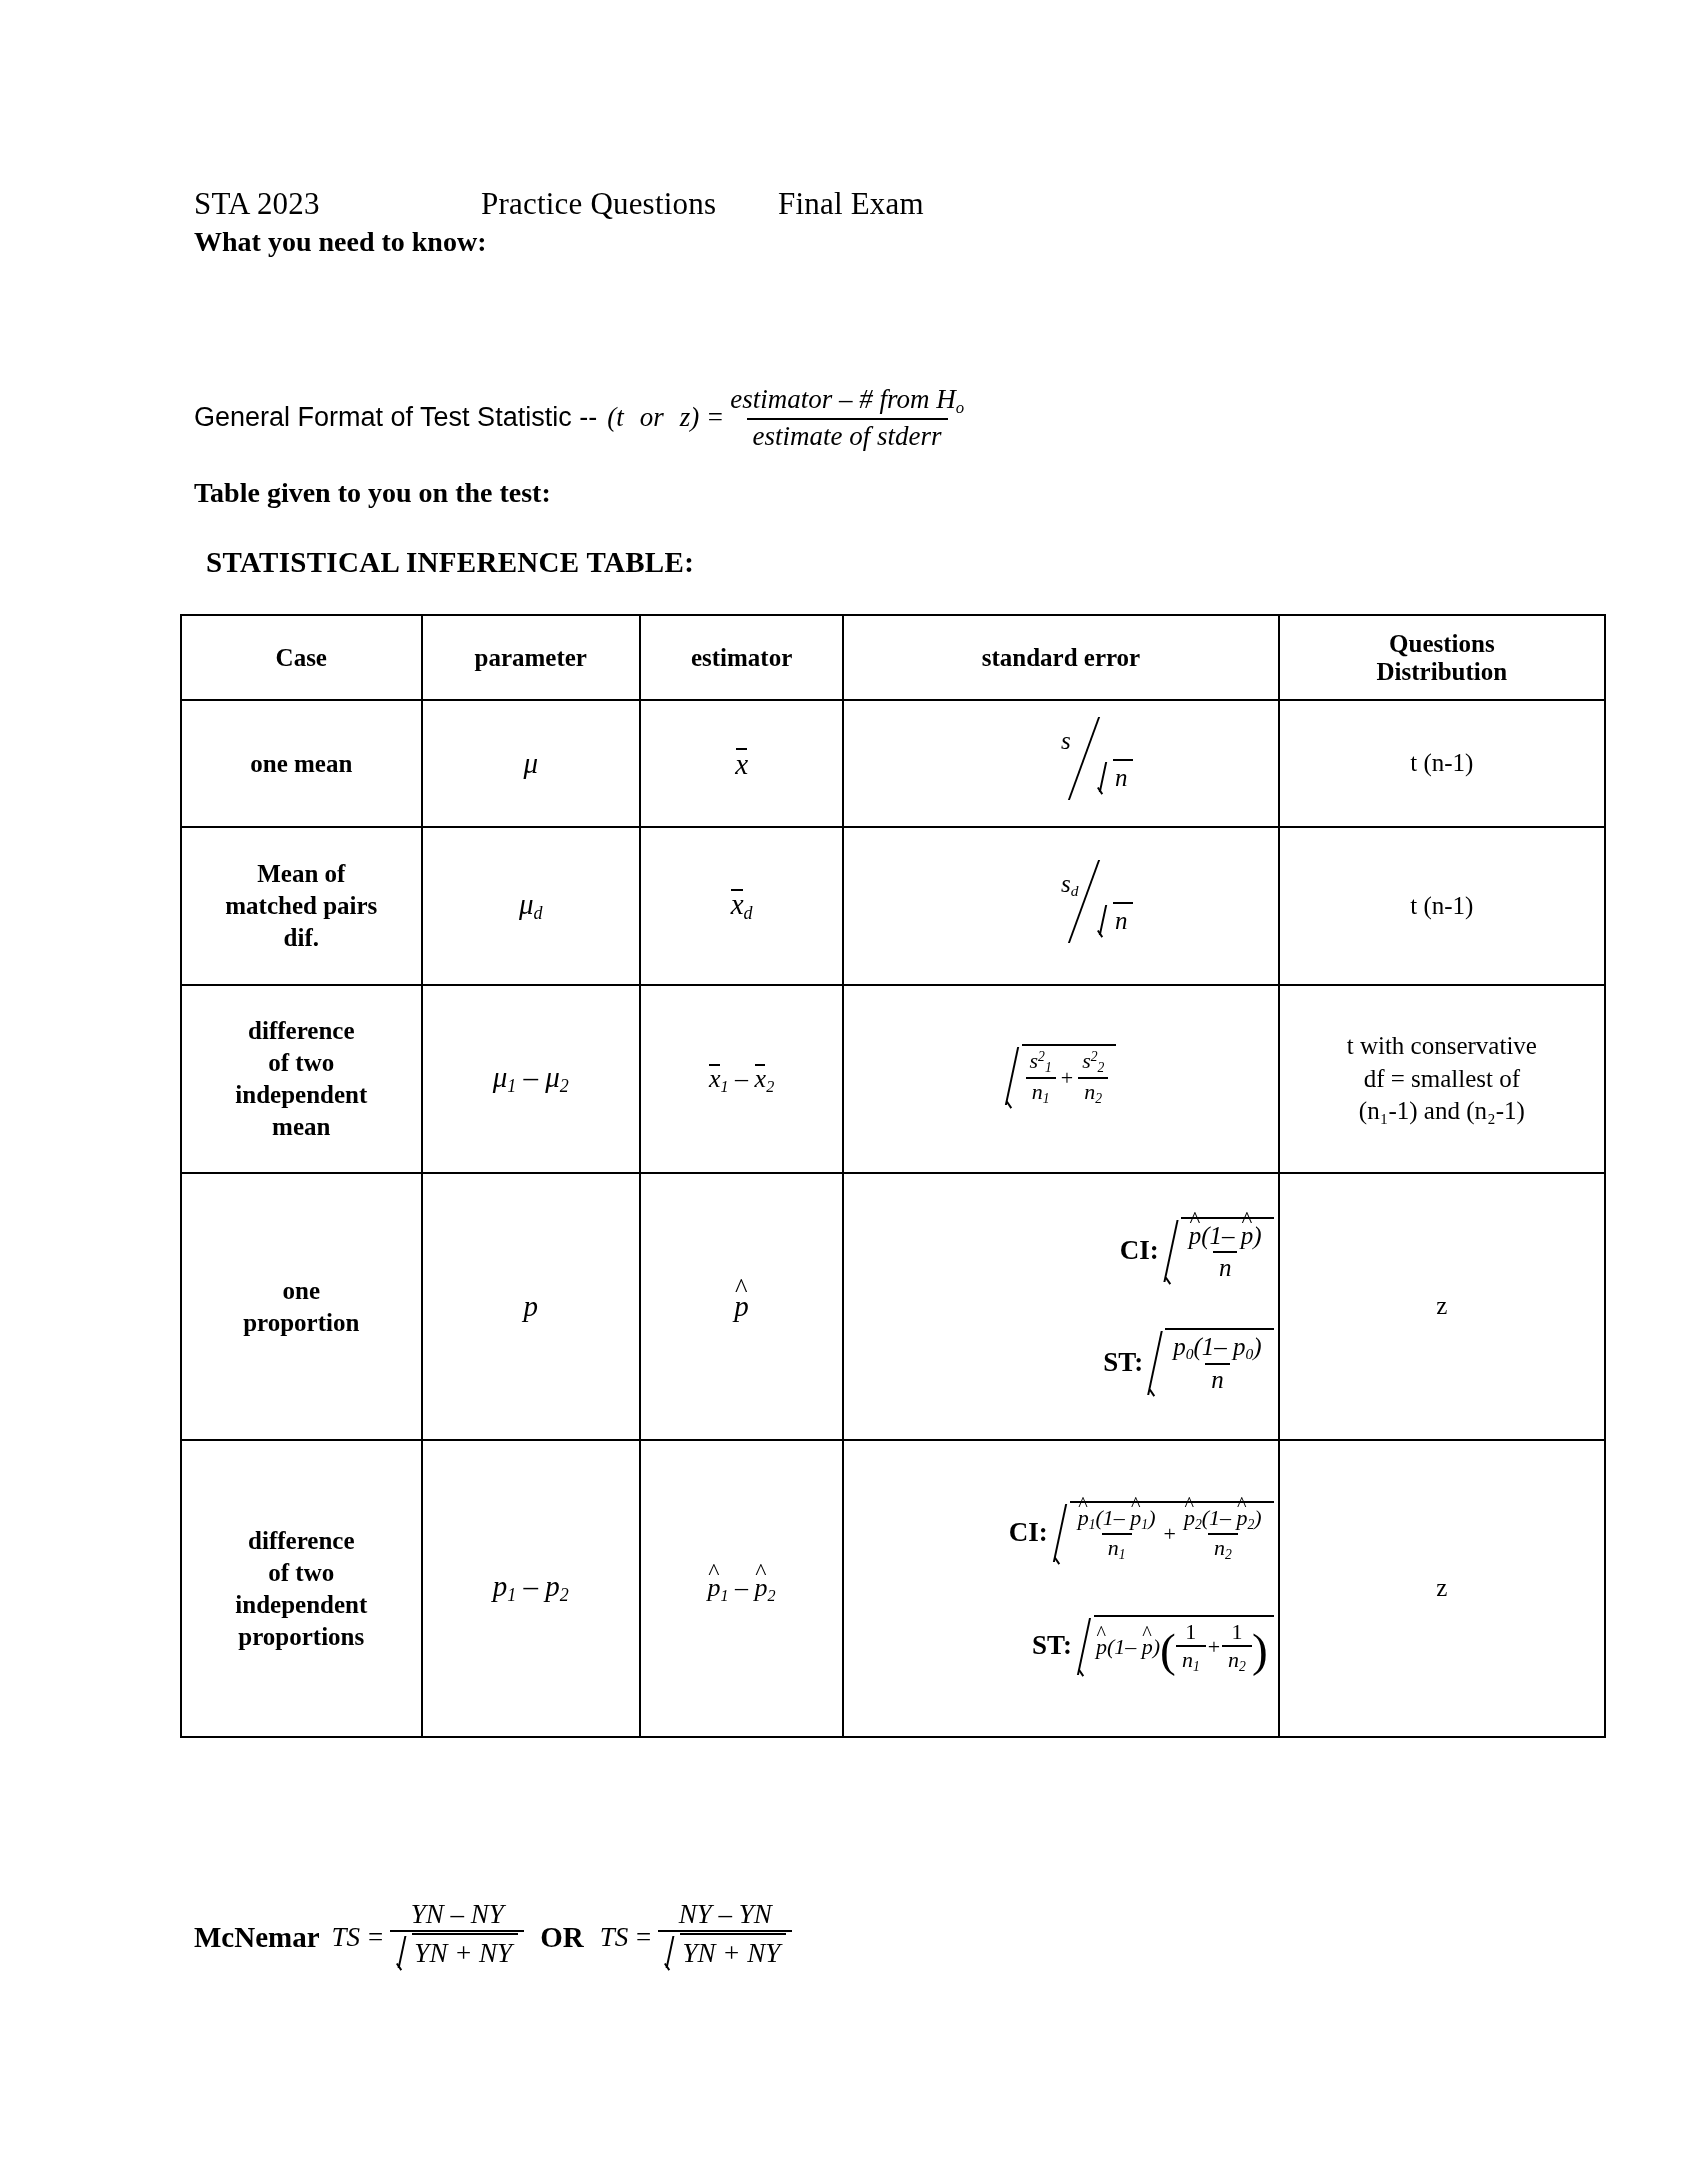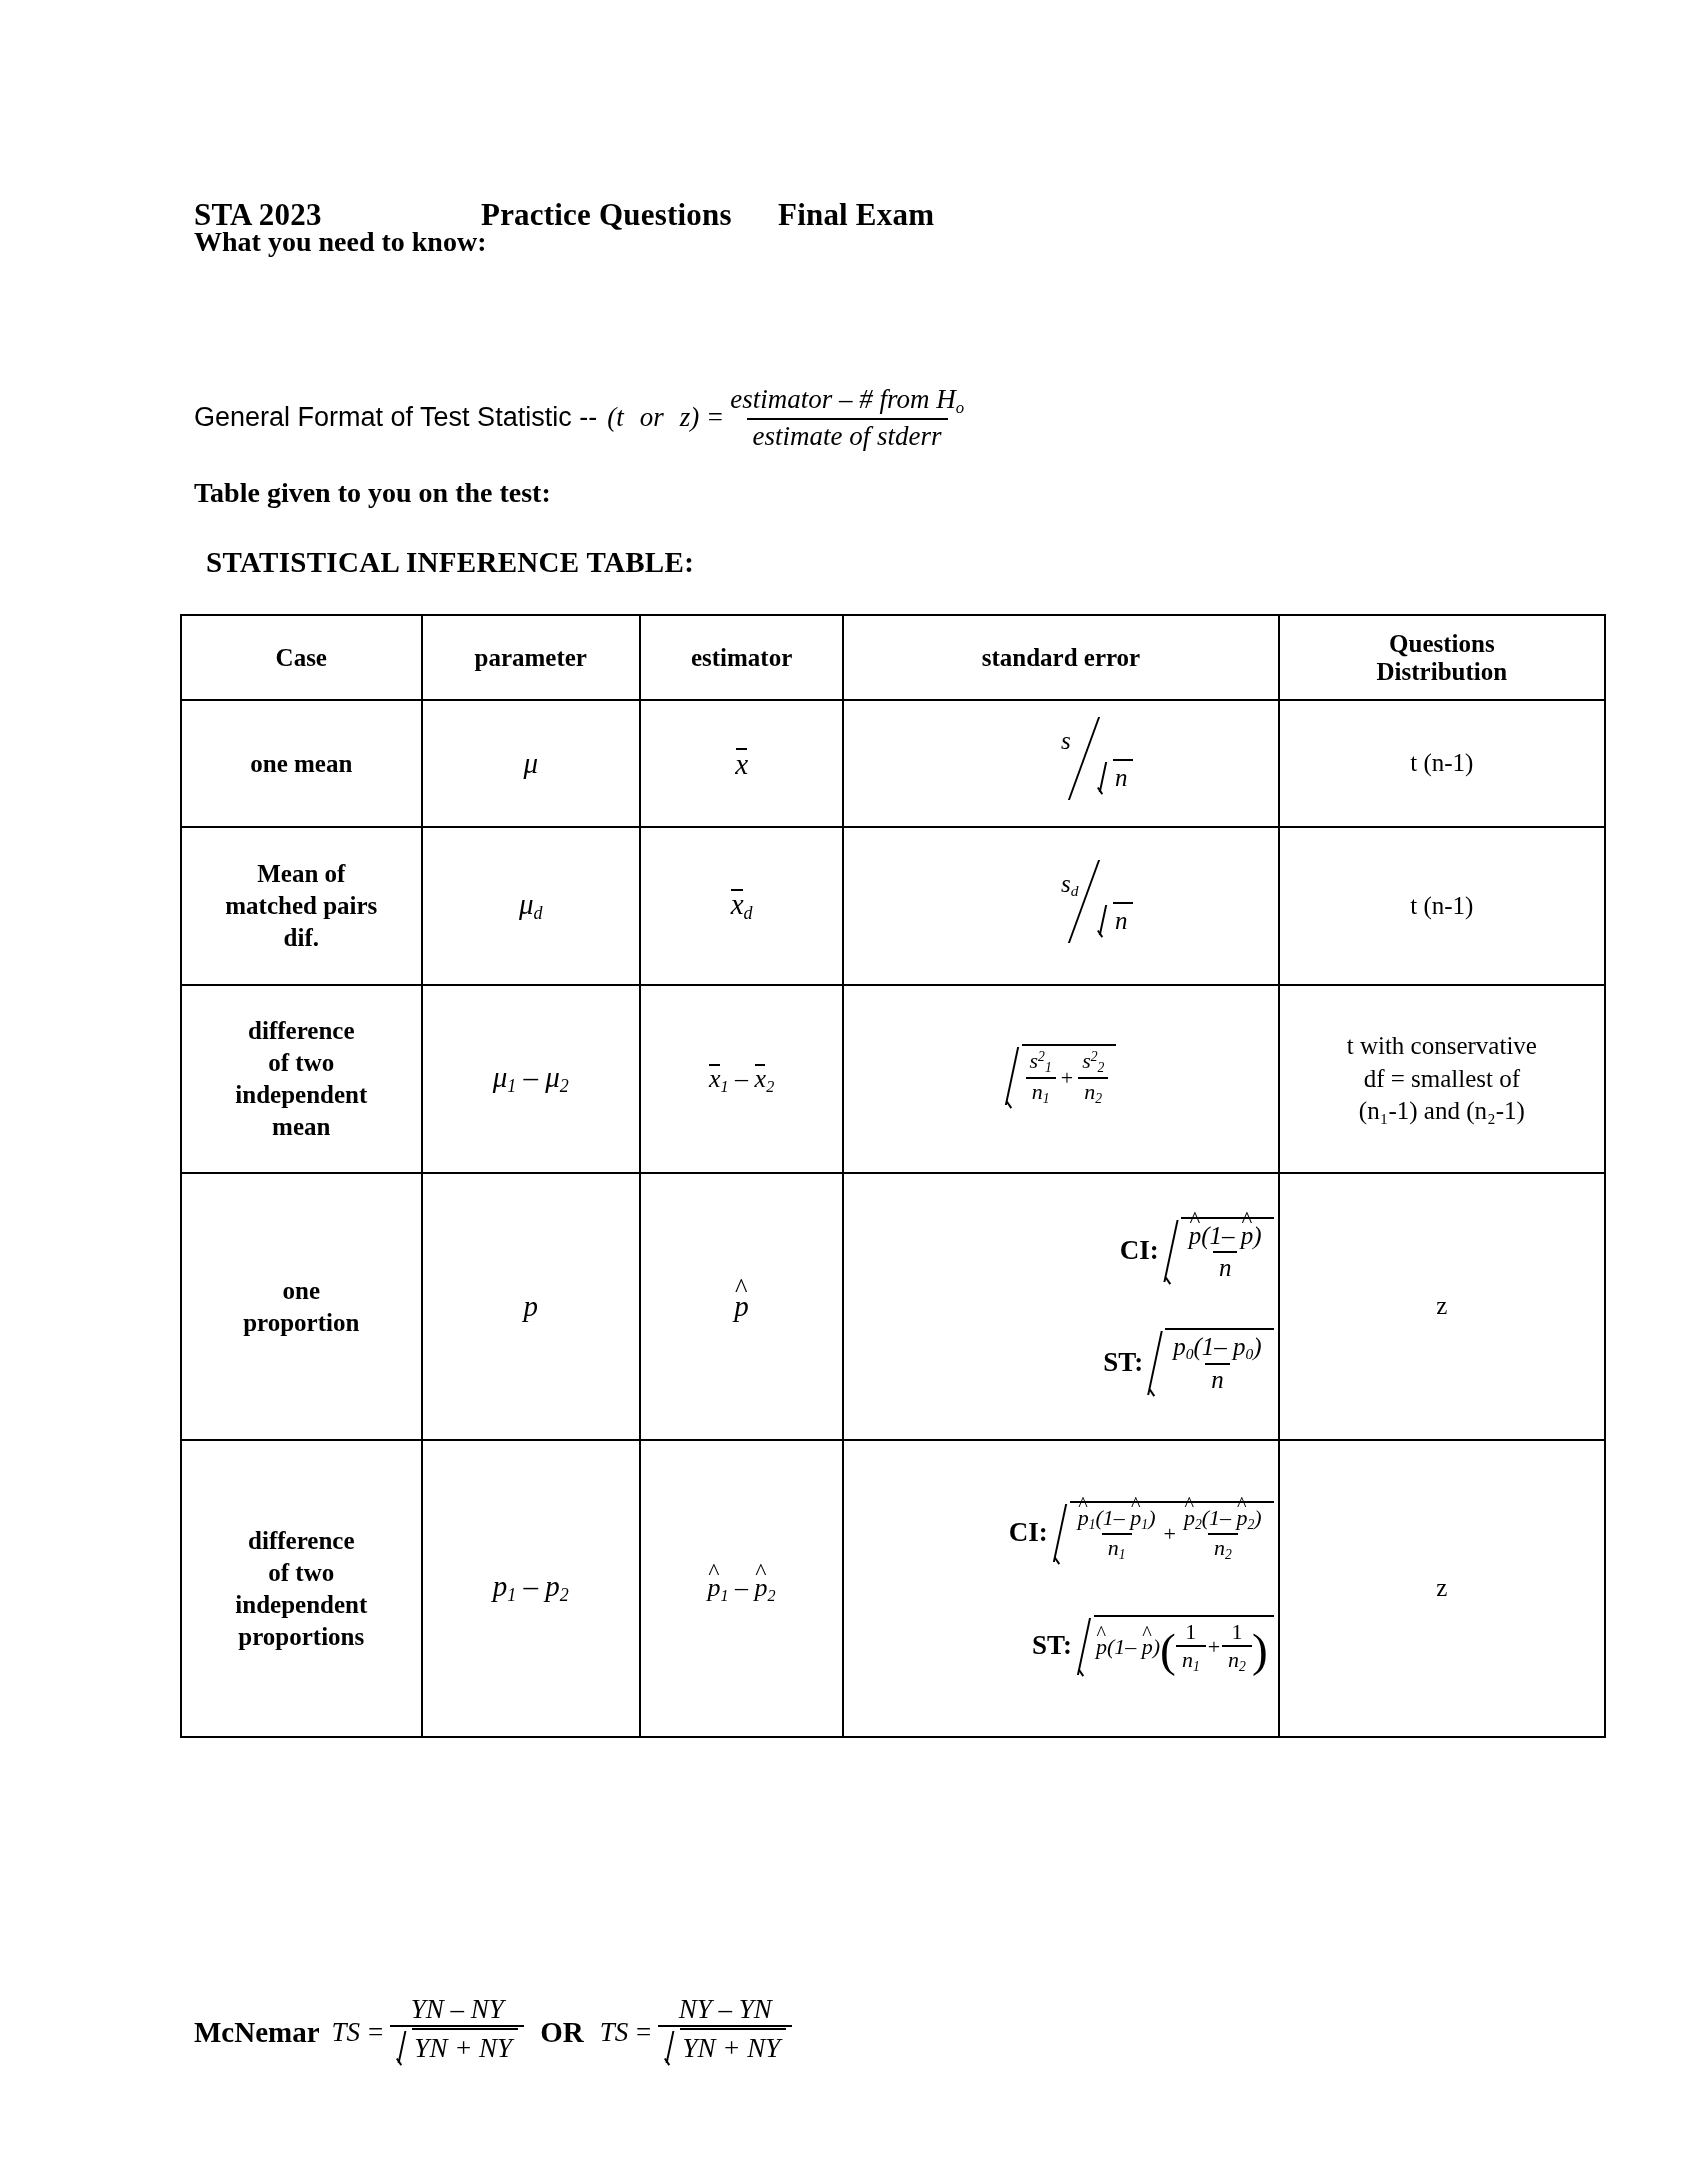--- a/index.html
+++ b/index.html
@@ -20,24 +20,24 @@
     left: 0; top: 0;
     width: 1683px;
     height: 2178px;
     background: #fff;
   }
 
   
   .title-row {
     position: absolute;
     left: 194px;
-    top: 197px;
+    top: 186px;
     width: 1238px;
     font-family: "Liberation Serif", serif;
-    font-weight: bold;
+    font-weight: normal;
     font-size: 31px;
     letter-spacing: 0.2px;
     white-space: nowrap;
   }
   .title-row .seg-a { display:inline-block; width: 287px; }
   .title-row .seg-b { display:inline-block; width: 297px; }
   .title-row .seg-c { display:inline-block; }
 
   .subtitle {
     position: absolute;
@@ -248,21 +248,21 @@
     gap: 44px;
     align-items: flex-end;
     padding-left: 20px;
   }
   .se-line { display: flex; align-items: center; }
 
   
   #mcnemar {
     position: absolute;
     left: 194px;
-    top: 1994px;
+    top: 1899px;
     display: flex;
     align-items: center;
     font-family: "Liberation Serif", serif;
     font-size: 27px;
     white-space: nowrap;
   }
   #mcnemar .lbl { font-weight: bold; font-style: normal; margin-right: 12px; font-size: 29px; }
   #mcnemar .ital { font-style: italic; }
   #mcnemar .or { font-weight: bold; font-style: normal; margin: 0 16px; font-size: 29px; }
 </style>

